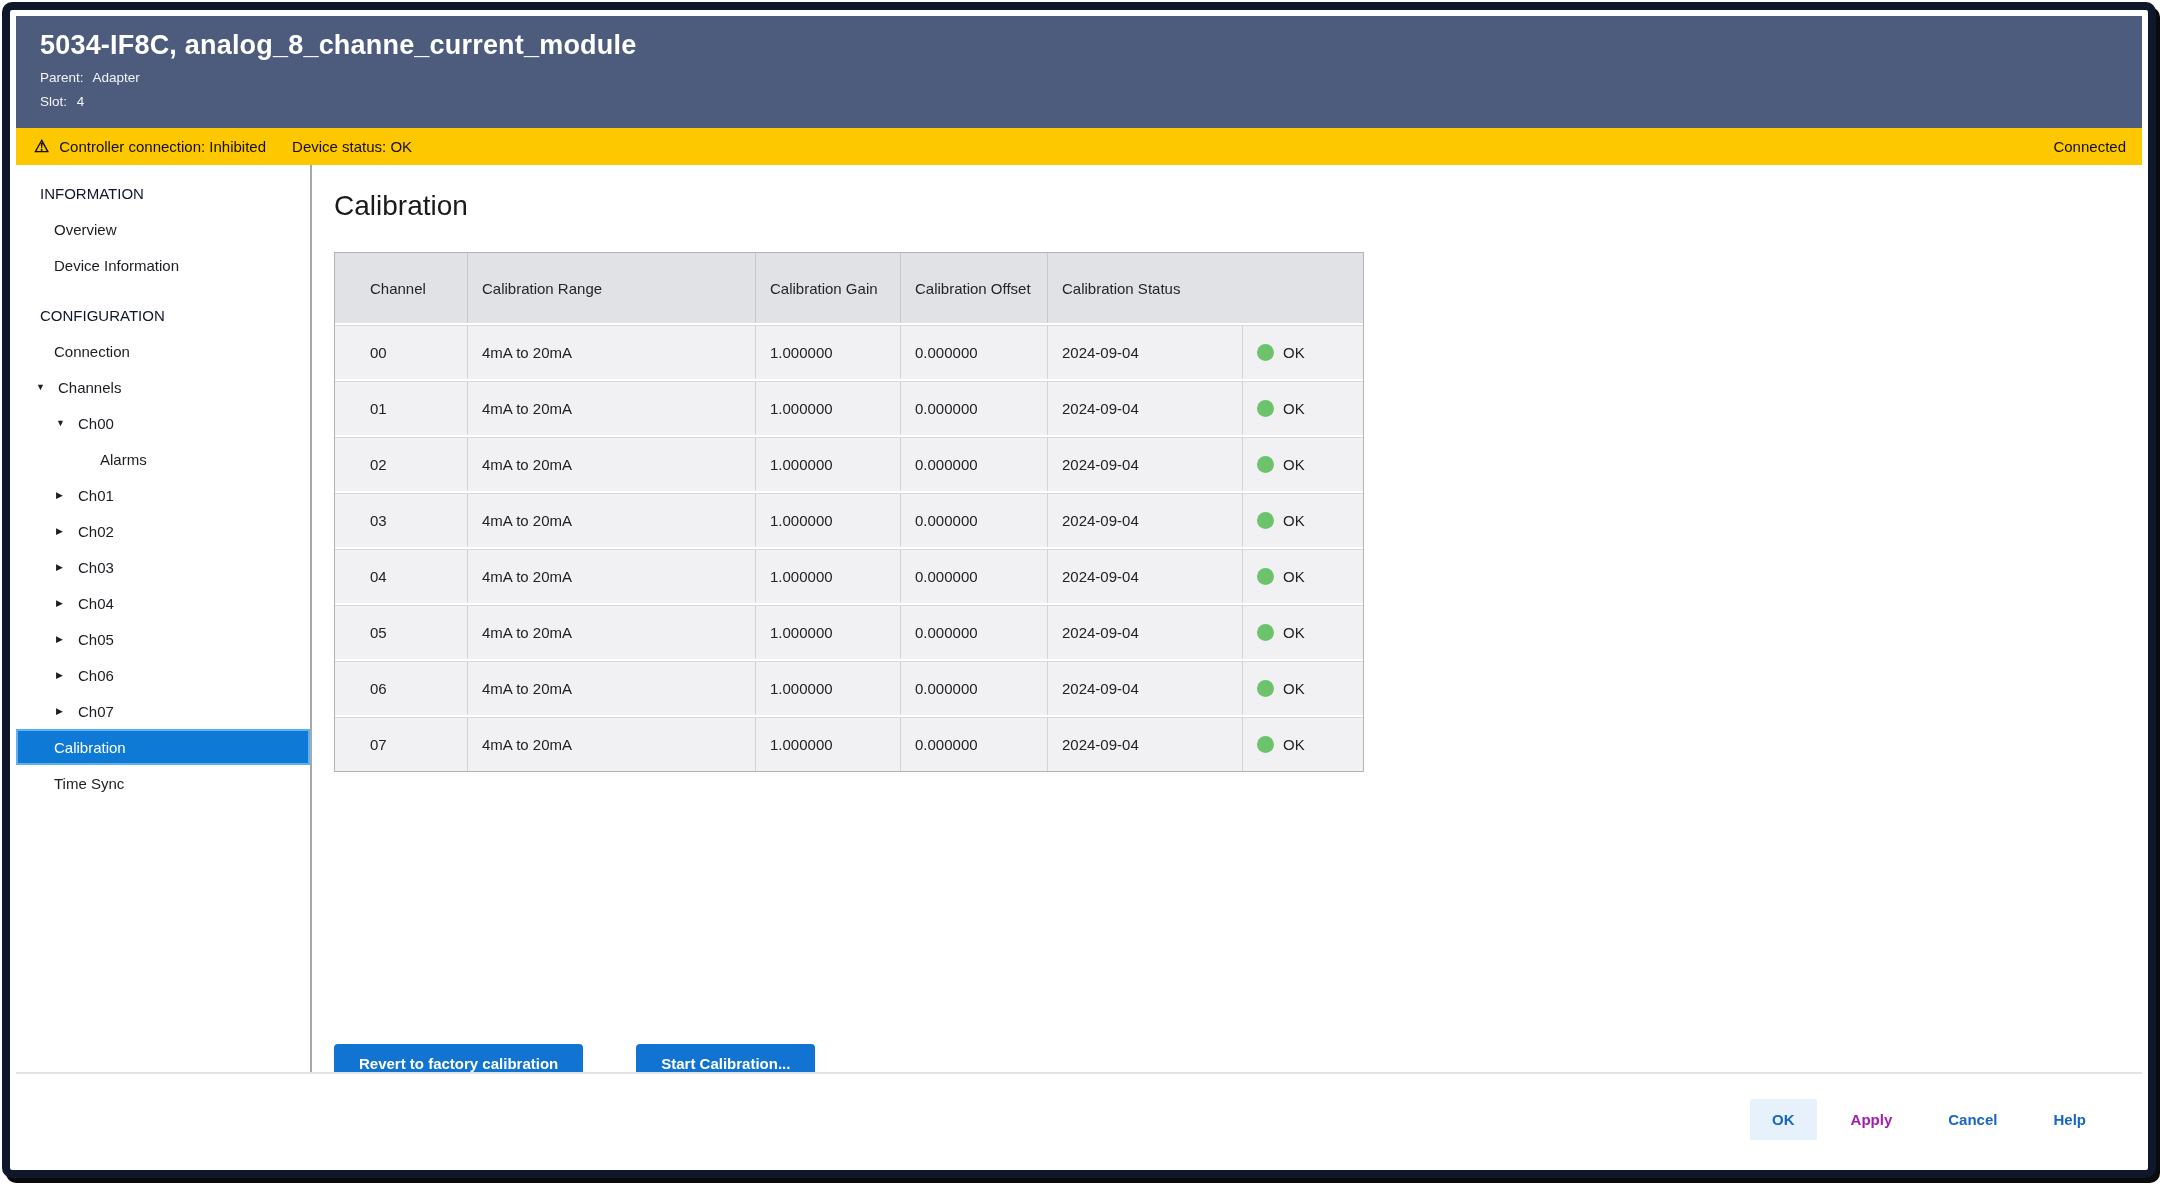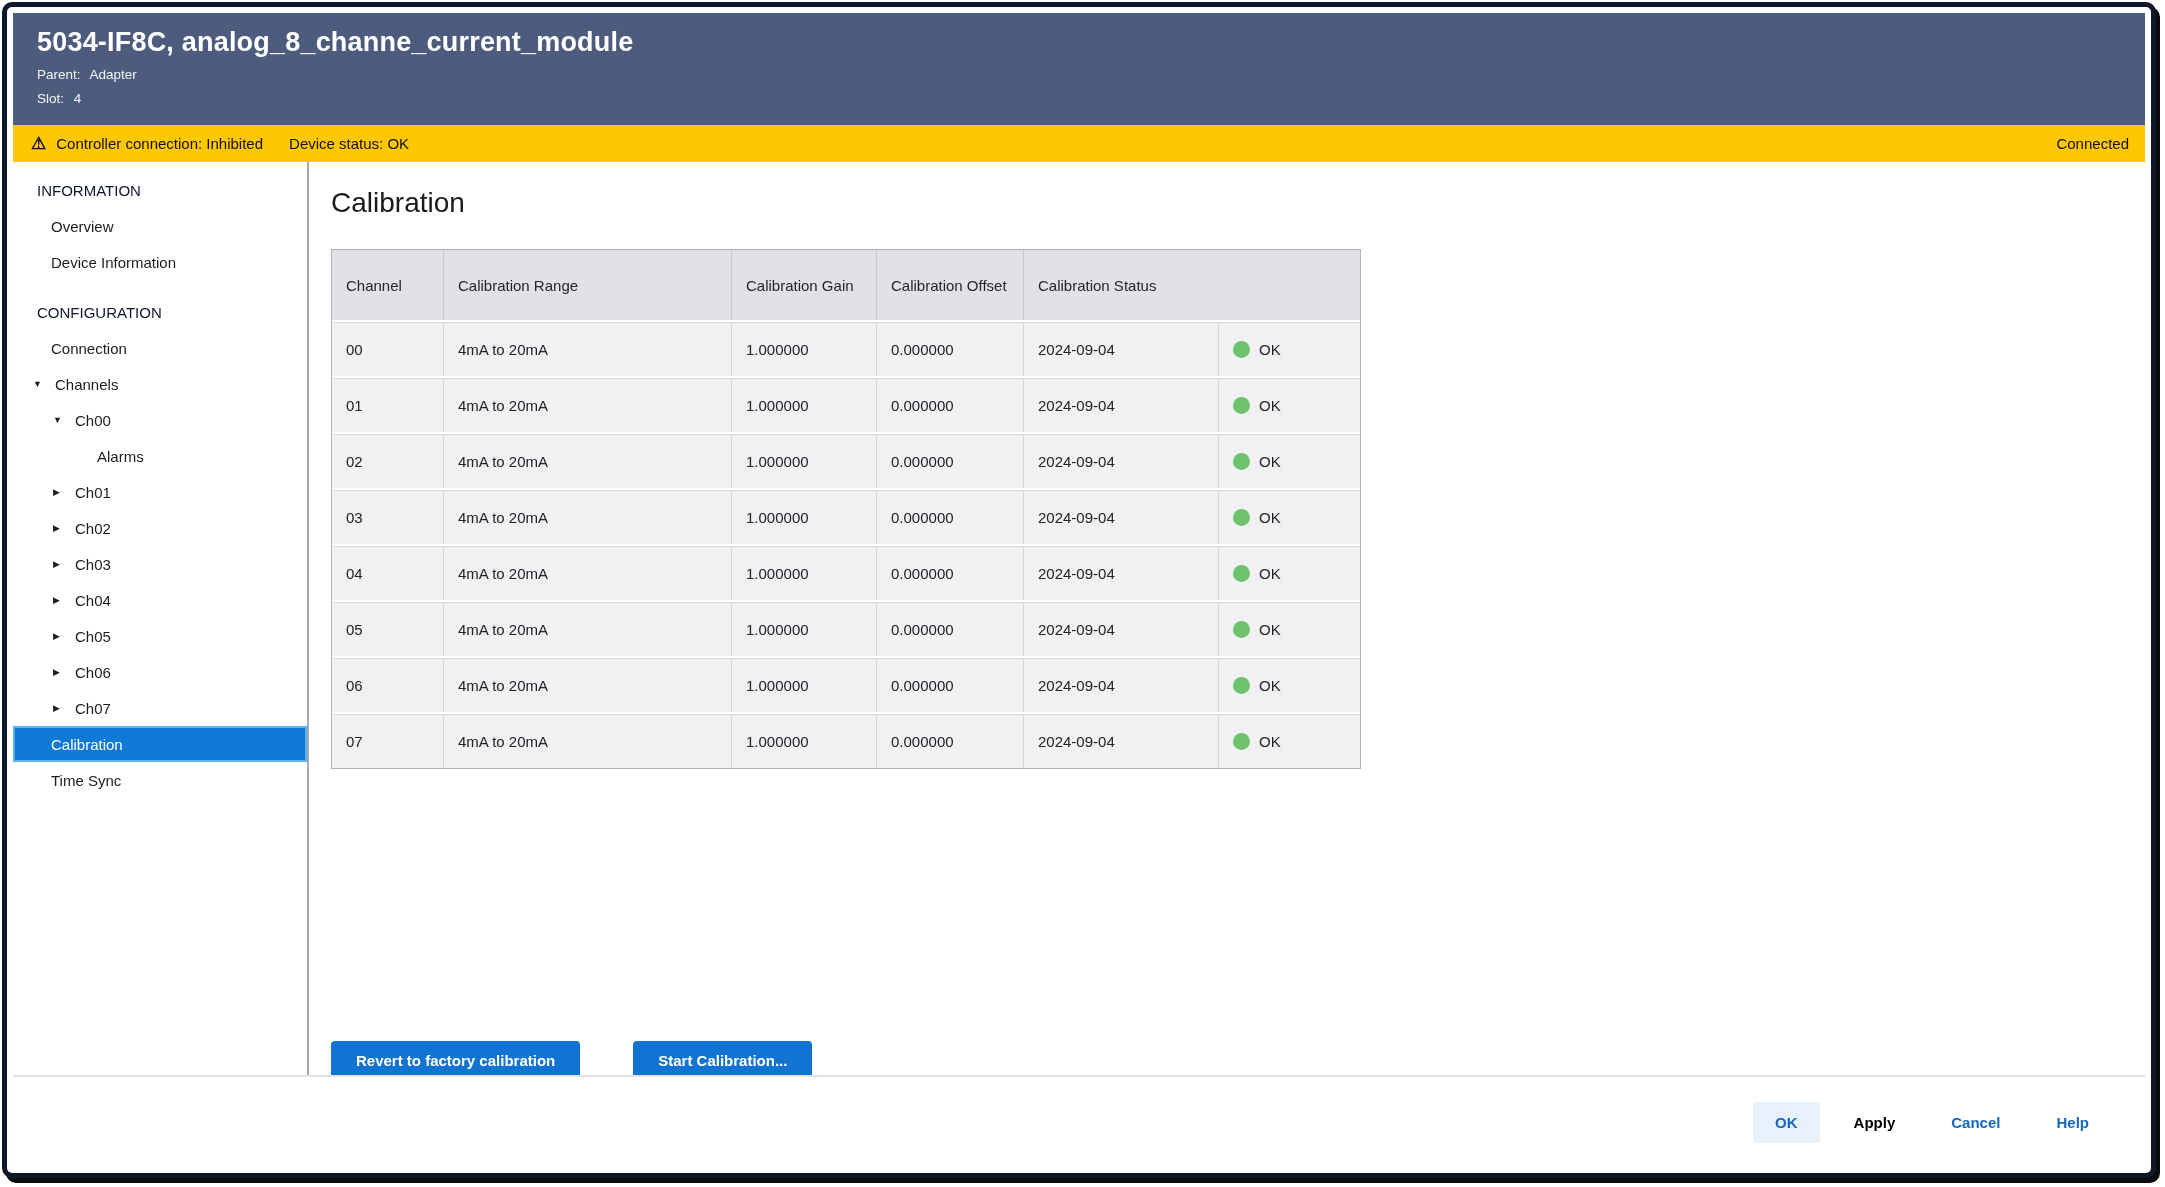--- a/index.html
+++ b/index.html
@@ -5,21 +5,21 @@
   * { box-sizing: border-box; margin: 0; padding: 0; }
   html, body {
     width: 2165px; height: 1187px;
     background: #ffffff;
     font-family: "Liberation Sans", sans-serif;
   }
   .frame {
     position: absolute; left: 2px; top: 2px;
     width: 2154px; height: 1176px;
     background: #ffffff;
-    border: 5px solid #0f172a;
+    border: 8px solid #0f172a;
     border-radius: 10px;
     box-shadow: 4px 5px 0 #0b0b0b;
     padding: 6px;
     display: flex; flex-direction: column;
     overflow: hidden;
   }
 
   
   .titlebar {
     flex: 0 0 112px;
@@ -80,21 +80,21 @@
   
   .main {
     flex: 1 1 auto;
     padding: 25px 0 0 22px;
     overflow: hidden;
   }
   .page-title { font-size: 28px; font-weight: 400; color: #1a1a1a; margin-bottom: 30px; }
 
   
   .cal-table { width: 1030px; border: 1px solid #b2b2b8; background: #ffffff; }
-  .t-row { display: grid; grid-template-columns: 112px 288px 145px 147px 195px 143px; }
+  .t-row { display: grid; grid-template-columns: 112px 288px 145px 147px 195px 143px; padding-left: 21px; }
   .t-head { background: #e0e2e6; min-height: 70px; }
   .cell {
     display: flex; align-items: center;
     padding: 4px 10px 4px 14px;
     border-right: 1px solid #c9c9cd;
     font-size: 15px; color: #25252a; line-height: 1.4;
   }
   .cell:last-child { border-right: none; }
   .t-data {
     background: #f1f1f3; height: 56px;
@@ -129,21 +129,21 @@
     background: #ffffff;
   }
   .footer button {
     font-family: "Liberation Sans", sans-serif;
     font-size: 15px; font-weight: bold;
     border: none; background: transparent;
     padding: 12px 22px; cursor: pointer;
     color: #1667c1; border-radius: 2px;
   }
   .footer .ok-btn { background: #e7f1fb; }
-  .footer .apply-btn { color: #000000; cursor: default; }
+  .footer .apply-btn { color: #a21caf; cursor: default; }
 </style>
 </head>
 <body>
 
 <div class="frame">
 
   <div class="titlebar">
     <div class="title">5034-IF8C, analog_8_channe_current_module</div>
     <div class="subline">
       <span class="lbl">Parent:</span>

